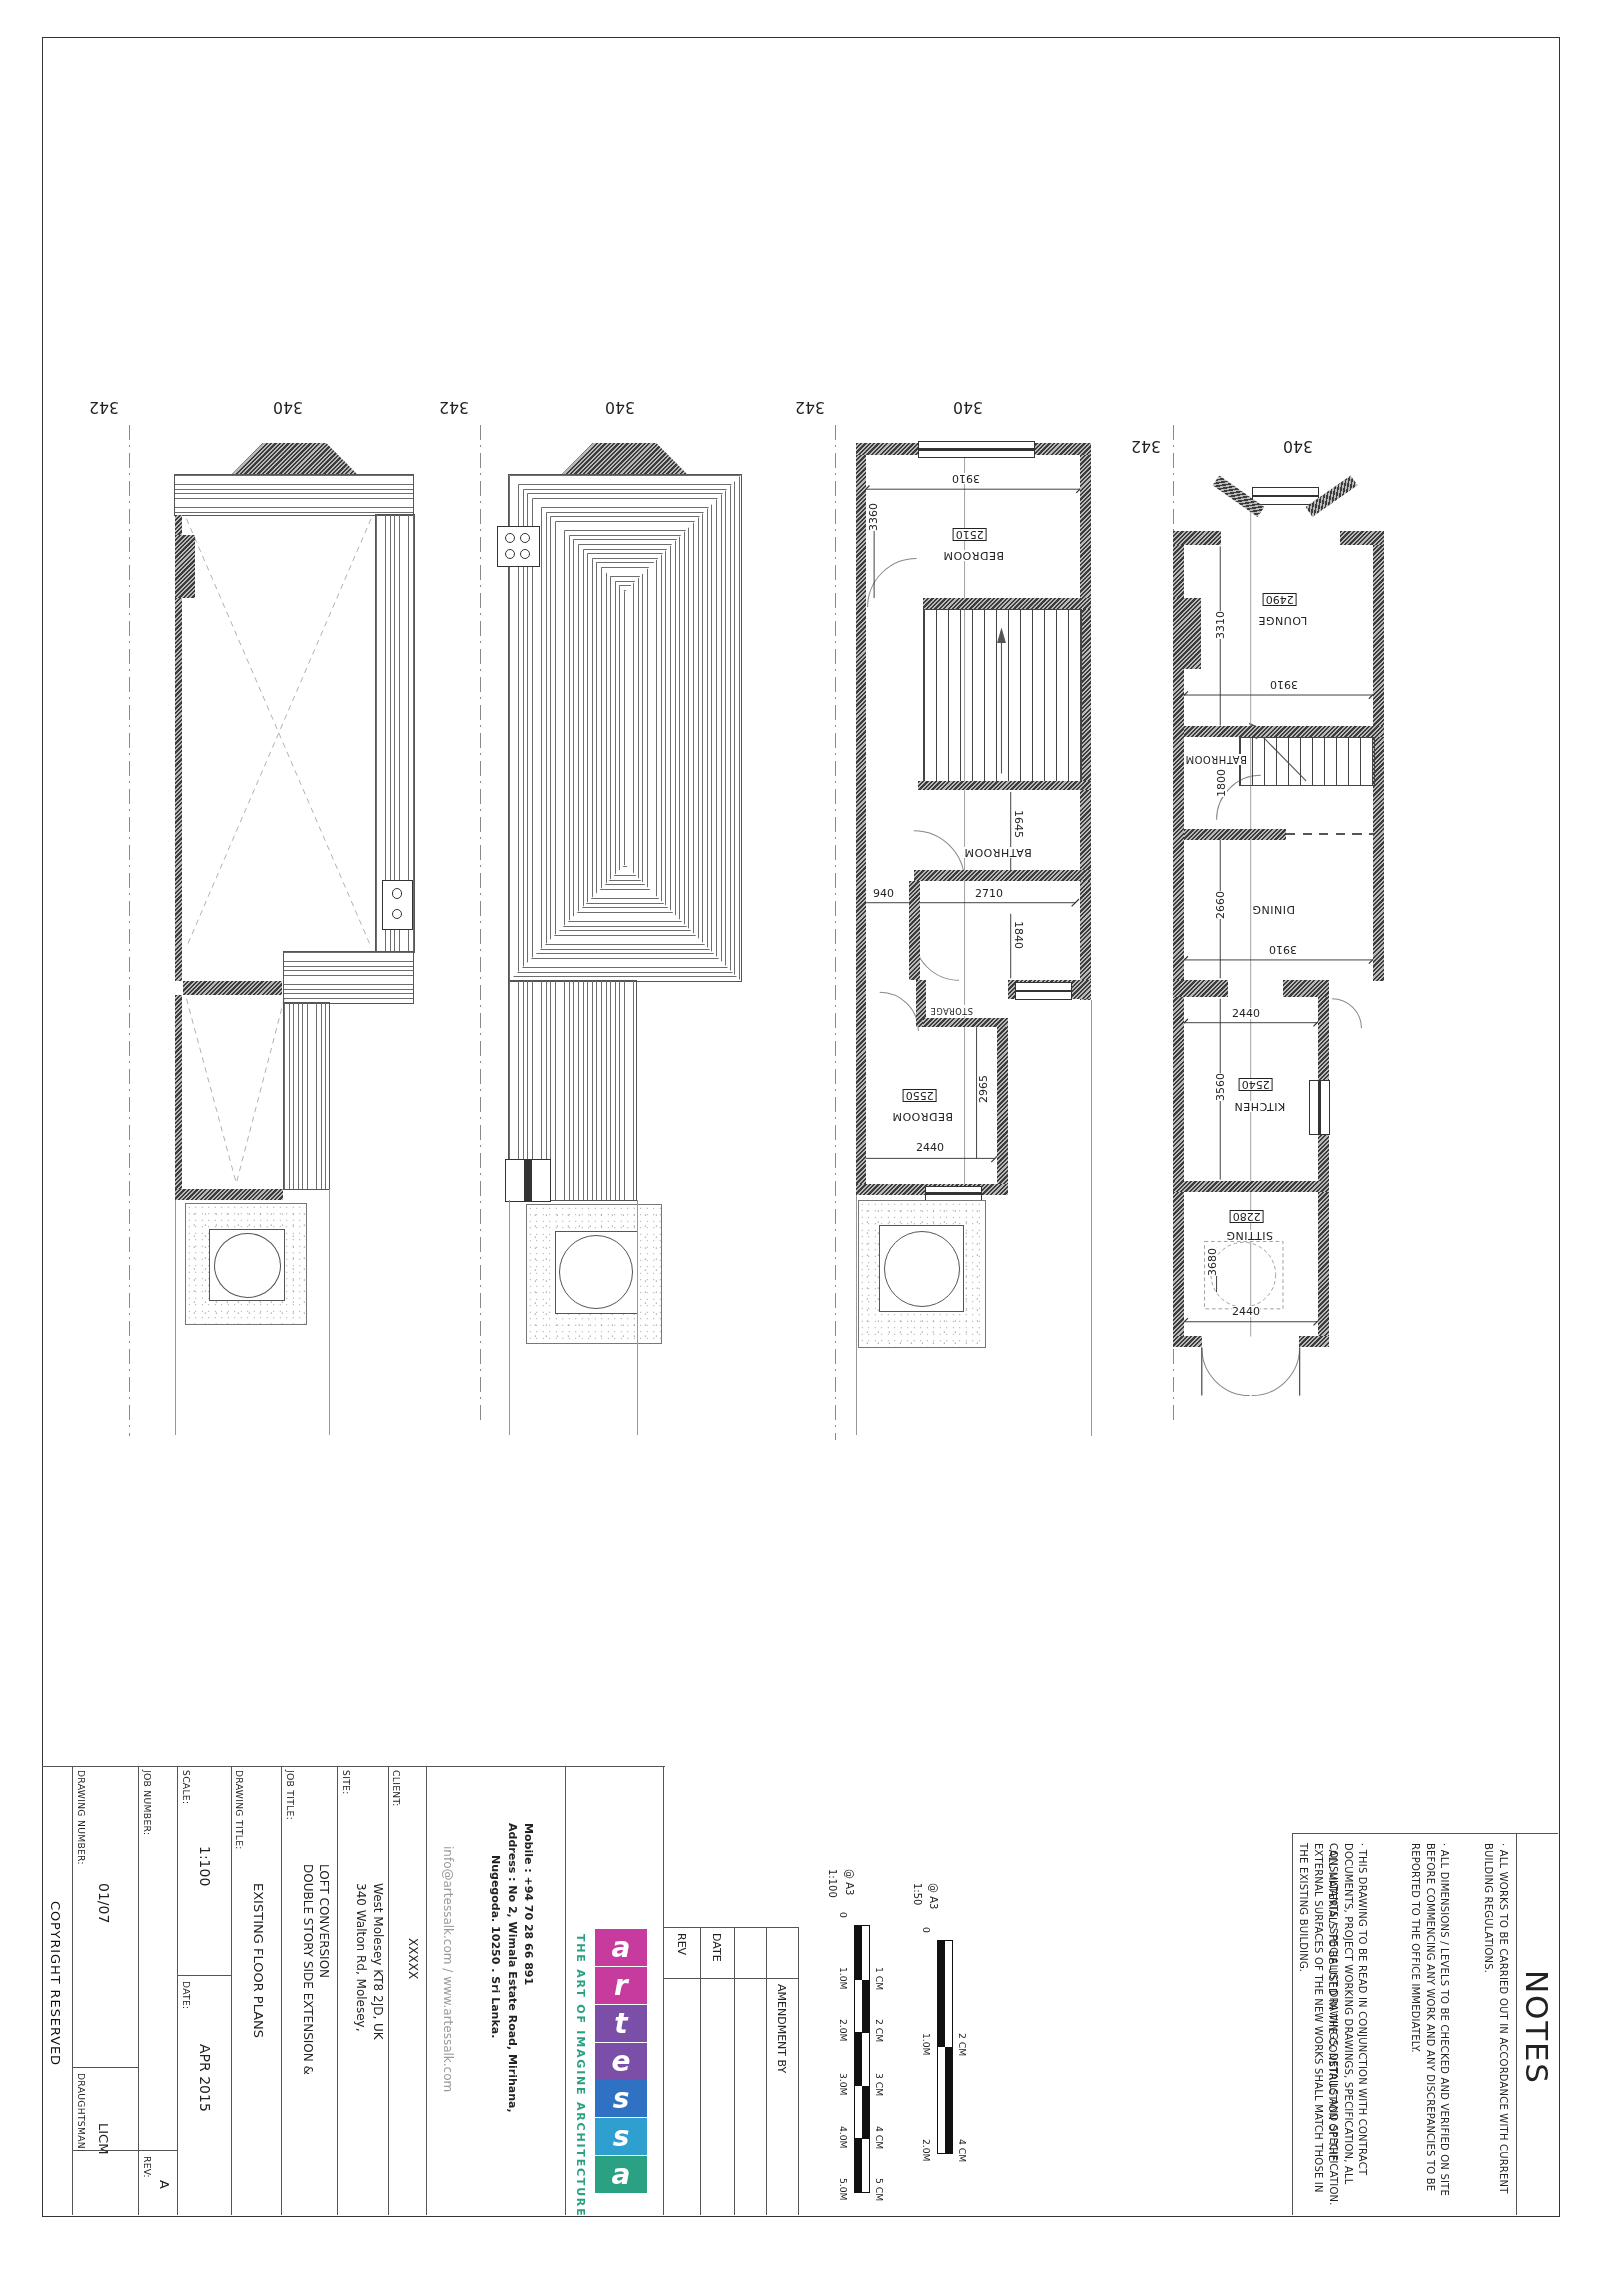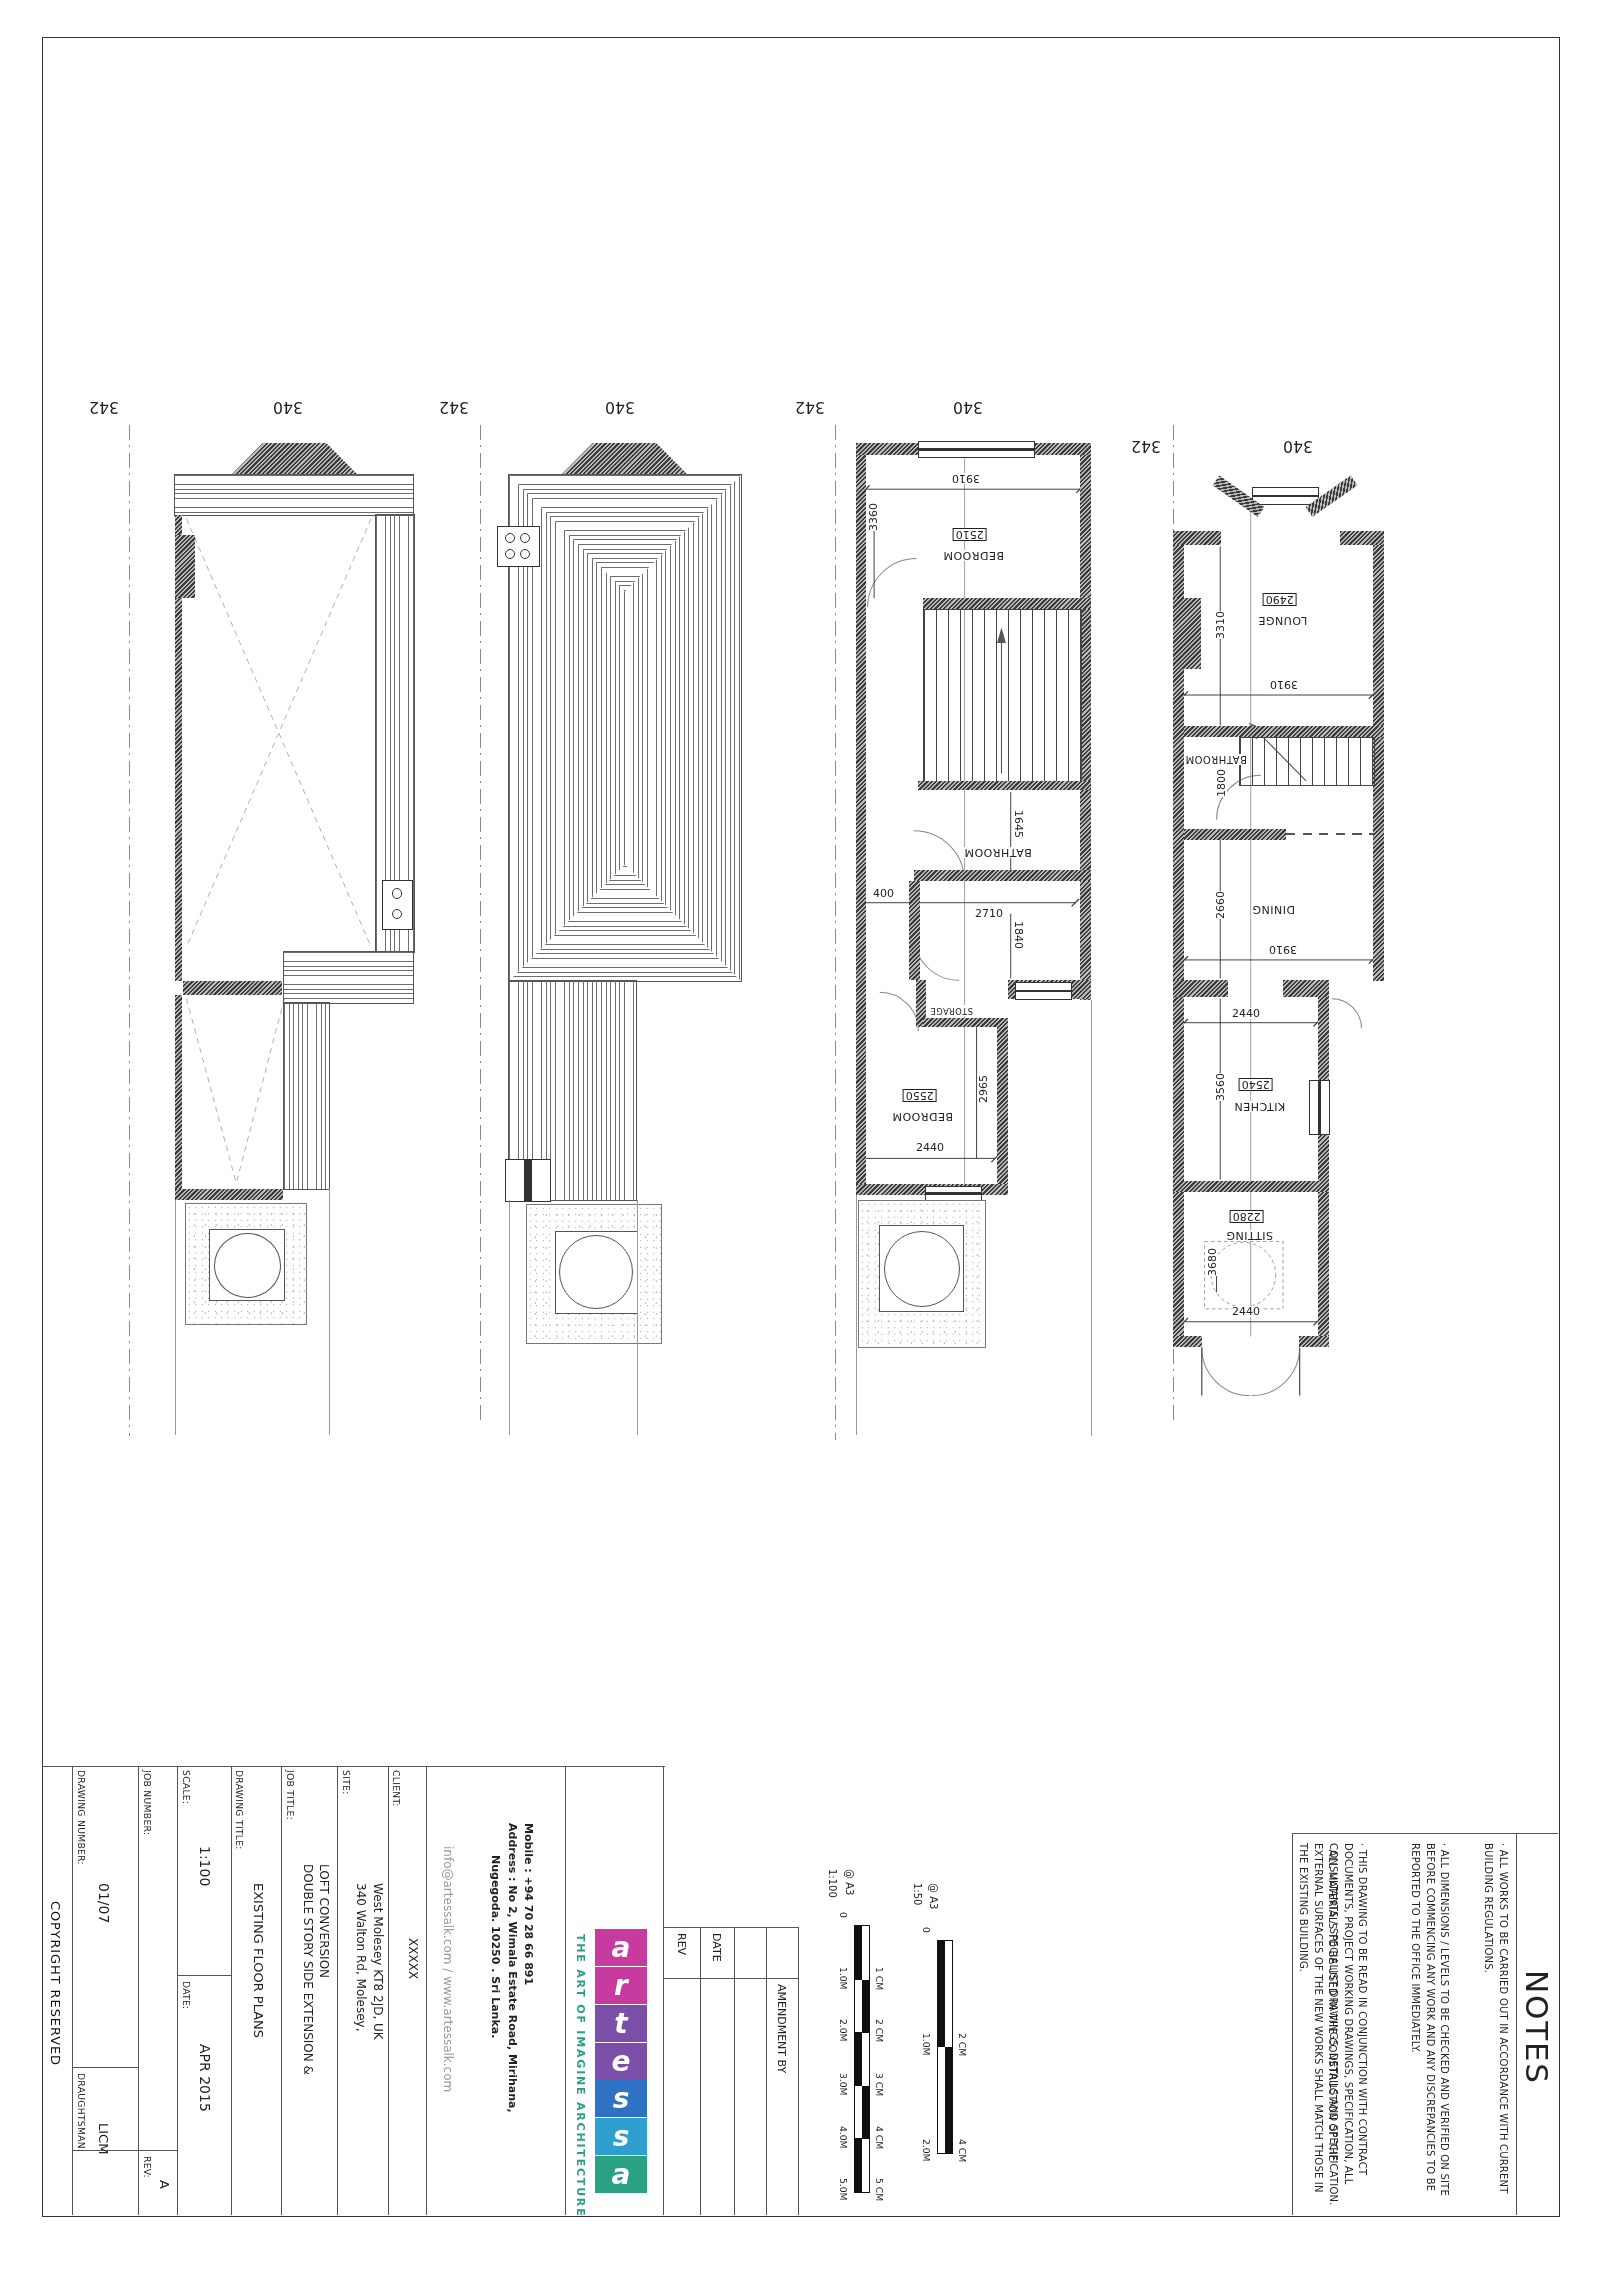--- a/index.html
+++ b/index.html
@@ -190,22 +190,22 @@
   <div class="abs dim r180" style="left:952px;top:473px;">3910</div>
   <div class="abs dim vtf" style="left:868px;top:503px;">3360</div>
   <div class="abs dim dimbox r180" style="left:953px;top:528px;">2510</div>
   <div class="abs room r180" style="left:943px;top:550px;">BEDROOM</div>
   <div class="abs wall" style="left:923px;top:598px;width:168px;height:11px;"></div>
   <div class="abs stairs" style="left:923px;top:609px;width:157px;height:172px;"></div>
   <div class="abs wall" style="left:918px;top:781px;width:173px;height:9.2px;"></div>
   <div class="abs room r180" style="left:964px;top:847px;">BATHROOM</div>
   <div class="abs dim vt" style="left:1013px;top:810px;">1645</div>
   <div class="abs wall" style="left:914px;top:870px;width:177px;height:11px;"></div>
-  <div class="abs dim" style="left:873px;top:888px;">400</div>
-  <div class="abs dim" style="left:975px;top:908px;">2710</div>
+  <div class="abs dim" style="left:873px;top:888px;">940</div>
+  <div class="abs dim" style="left:975px;top:888px;">2710</div>
   <div class="abs wall" style="left:909px;top:881px;width:11px;height:99px;"></div>
   <div class="abs dim vt" style="left:1013px;top:921px;">1840</div>
   <div class="abs wall" style="left:1008px;top:980px;width:83px;height:19.4px;"></div>
   <div class="abs winH" style="left:1015px;top:982px;width:55px;height:15.7px;"></div>
   <div class="abs wall" style="left:916px;top:980px;width:10px;height:47px;"></div>
   <div class="abs wall" style="left:923px;top:1018px;width:85px;height:9.2px;"></div>
   <div class="abs room r180" style="left:930px;top:1005px;font-size:8.3px;">STORAGE</div>
   <div class="abs wall" style="left:997px;top:1027px;width:11px;height:166px;"></div>
   <div class="abs dim dimbox r180" style="left:903px;top:1089px;">2550</div>
   <div class="abs room r180" style="left:892px;top:1111px;">BEDROOM</div>

